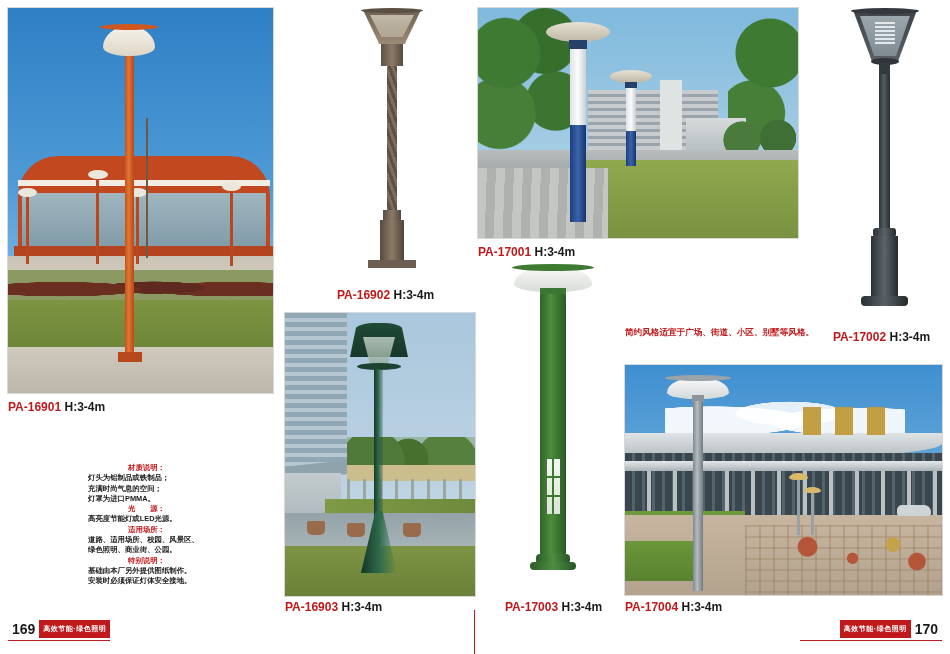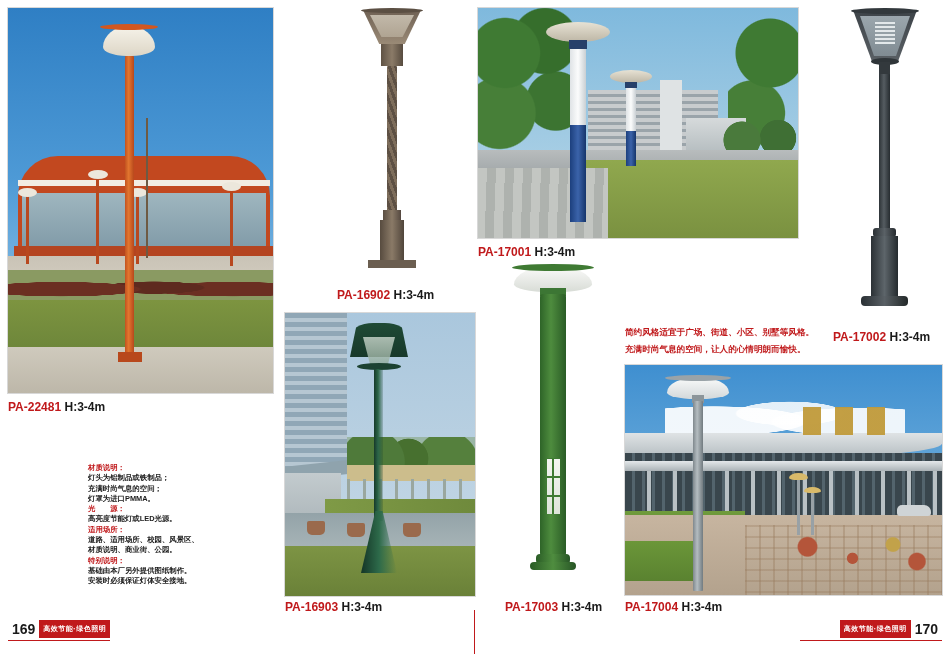--- a/index.html
+++ b/index.html
@@ -22,21 +22,21 @@
   .sky{position:absolute;left:0;top:0;width:100%;height:100%;}
 
   
   .pole{position:absolute;border-radius:1px;}
   .dome{position:absolute;border-radius:50% 50% 45% 45%/70% 70% 30% 30%;}
   .disc{position:absolute;border-radius:50%;}
   .cone{position:absolute;}
 
   
   .spec{position:absolute;font-size:7.4px;line-height:10.3px;font-weight:bold;color:#1a1a1a;white-space:nowrap;}
-  .spec .hd{color:#c0191b;}
+  .spec .hd{color:#c0191b;margin-left:40px;}
   .desc{position:absolute;font-size:8.6px;line-height:16.5px;font-weight:bold;color:#c0191b;white-space:nowrap;}
 
   
   .folio{position:absolute;bottom:16px;height:18px;display:flex;align-items:flex-end;}
   .folio .num{font-size:14px;font-weight:bold;color:#1a1a1a;line-height:18px;padding:0 4px;}
   .folio .tag{background:#c0191b;color:#fff;font-size:7px;font-weight:bold;line-height:18px;padding:0 4px;letter-spacing:.5px;}
   .folio .rule{position:absolute;left:0;right:0;bottom:-3px;height:1.5px;background:#c0191b;}
   .gutter{position:absolute;left:474px;bottom:0;width:1px;height:44px;background:#c0191b;}
 </style>
 </head>
@@ -67,21 +67,21 @@
     <div class="disc" style="left:214px;top:174px;width:19px;height:9px;background:#ece7dc;"></div>
 
     <div style="position:absolute;left:138px;top:110px;width:2px;height:140px;background:#6e5a43;"></div>
 
     <div class="pole" style="left:117px;top:48px;width:9px;height:305px;background:linear-gradient(90deg,#c2521f,#e2762f 40%,#b8481c);"></div>
     <div style="position:absolute;left:110px;top:344px;width:24px;height:10px;background:#b8481c;"></div>
     <div class="dome" style="left:95px;top:18px;width:52px;height:30px;background:linear-gradient(#f6f3ea,#ddd6c6);"></div>
     <div style="position:absolute;left:92px;top:16px;width:58px;height:6px;border-radius:50%;background:#d2571f;"></div>
   </div>
   <div class="caption" style="left:8px;top:400px;">
-    <span class="code">PA-22481</span>
+    <span class="code">PA-16901</span>
     <span class="size">H:3-4m</span>
   </div>
 
   <div class="photo" style="left:337px;top:4px;width:110px;height:278px;background:#fff;">
     <div class="cone" style="left:26px;top:6px;width:58px;height:34px;background:linear-gradient(#6f6154,#9a8a76);clip-path:polygon(0% 0%,100% 0%,72% 100%,28% 100%);"></div>
     <div style="position:absolute;left:24px;top:4px;width:62px;height:5px;border-radius:50%;background:#5b4f43;"></div>
     <div style="position:absolute;left:33px;top:11px;width:44px;height:22px;background:linear-gradient(#cfc7b8,#b5aa98);clip-path:polygon(0% 0%,100% 0%,74% 100%,26% 100%);opacity:.85;"></div>
     <div style="position:absolute;left:44px;top:40px;width:22px;height:22px;background:linear-gradient(90deg,#5f5244,#8b7b68,#574b3f);"></div>
     <div class="pole" style="left:50px;top:62px;width:10px;height:148px;background:repeating-linear-gradient(70deg,#7d6d5b 0 3px,#5d5044 3px 6px);"></div>
     <div style="position:absolute;left:46px;top:206px;width:18px;height:10px;background:linear-gradient(90deg,#5a4e42,#8a7a67,#544840);"></div>
@@ -219,29 +219,28 @@
 
   <div class="spec" style="left:88px;top:463px;">
     <div class="hd">材质说明：</div>
     <div>灯头为铝制品或铁制品；</div>
     <div>充满时尚气息的空间；</div>
     <div>灯罩为进口PMMA。</div>
     <div class="hd">光　　源：</div>
     <div>高亮度节能灯或LED光源。</div>
     <div class="hd">适用场所：</div>
     <div>道路、适用场所、校园、风景区、</div>
-    <div>材质说明、商业街、公园。</div>
+    <div>绿色照明、商业街、公园。</div>
     <div class="hd">特别说明：</div>
     <div>基础由本厂另外提供图纸制作。</div>
     <div>安装时必须保证灯体安全接地。</div>
   </div>
 
   <div class="desc" style="left:625px;top:288px;margin-top:36px;">
     <div>简约风格适宜于广场、街道、小区、别墅等风格。</div>
-    <div>充满时尚气息的空间，让人的心情明朗而愉快。</div>
   </div>
 
   <div class="folio" style="left:8px;">
     <span class="num">169</span>
     <span class="tag">高效节能·绿色照明</span>
     <div class="rule"></div>
   </div>
 
   <div class="folio" style="right:8px;padding-left:40px;">
     <span class="tag">高效节能·绿色照明</span>

